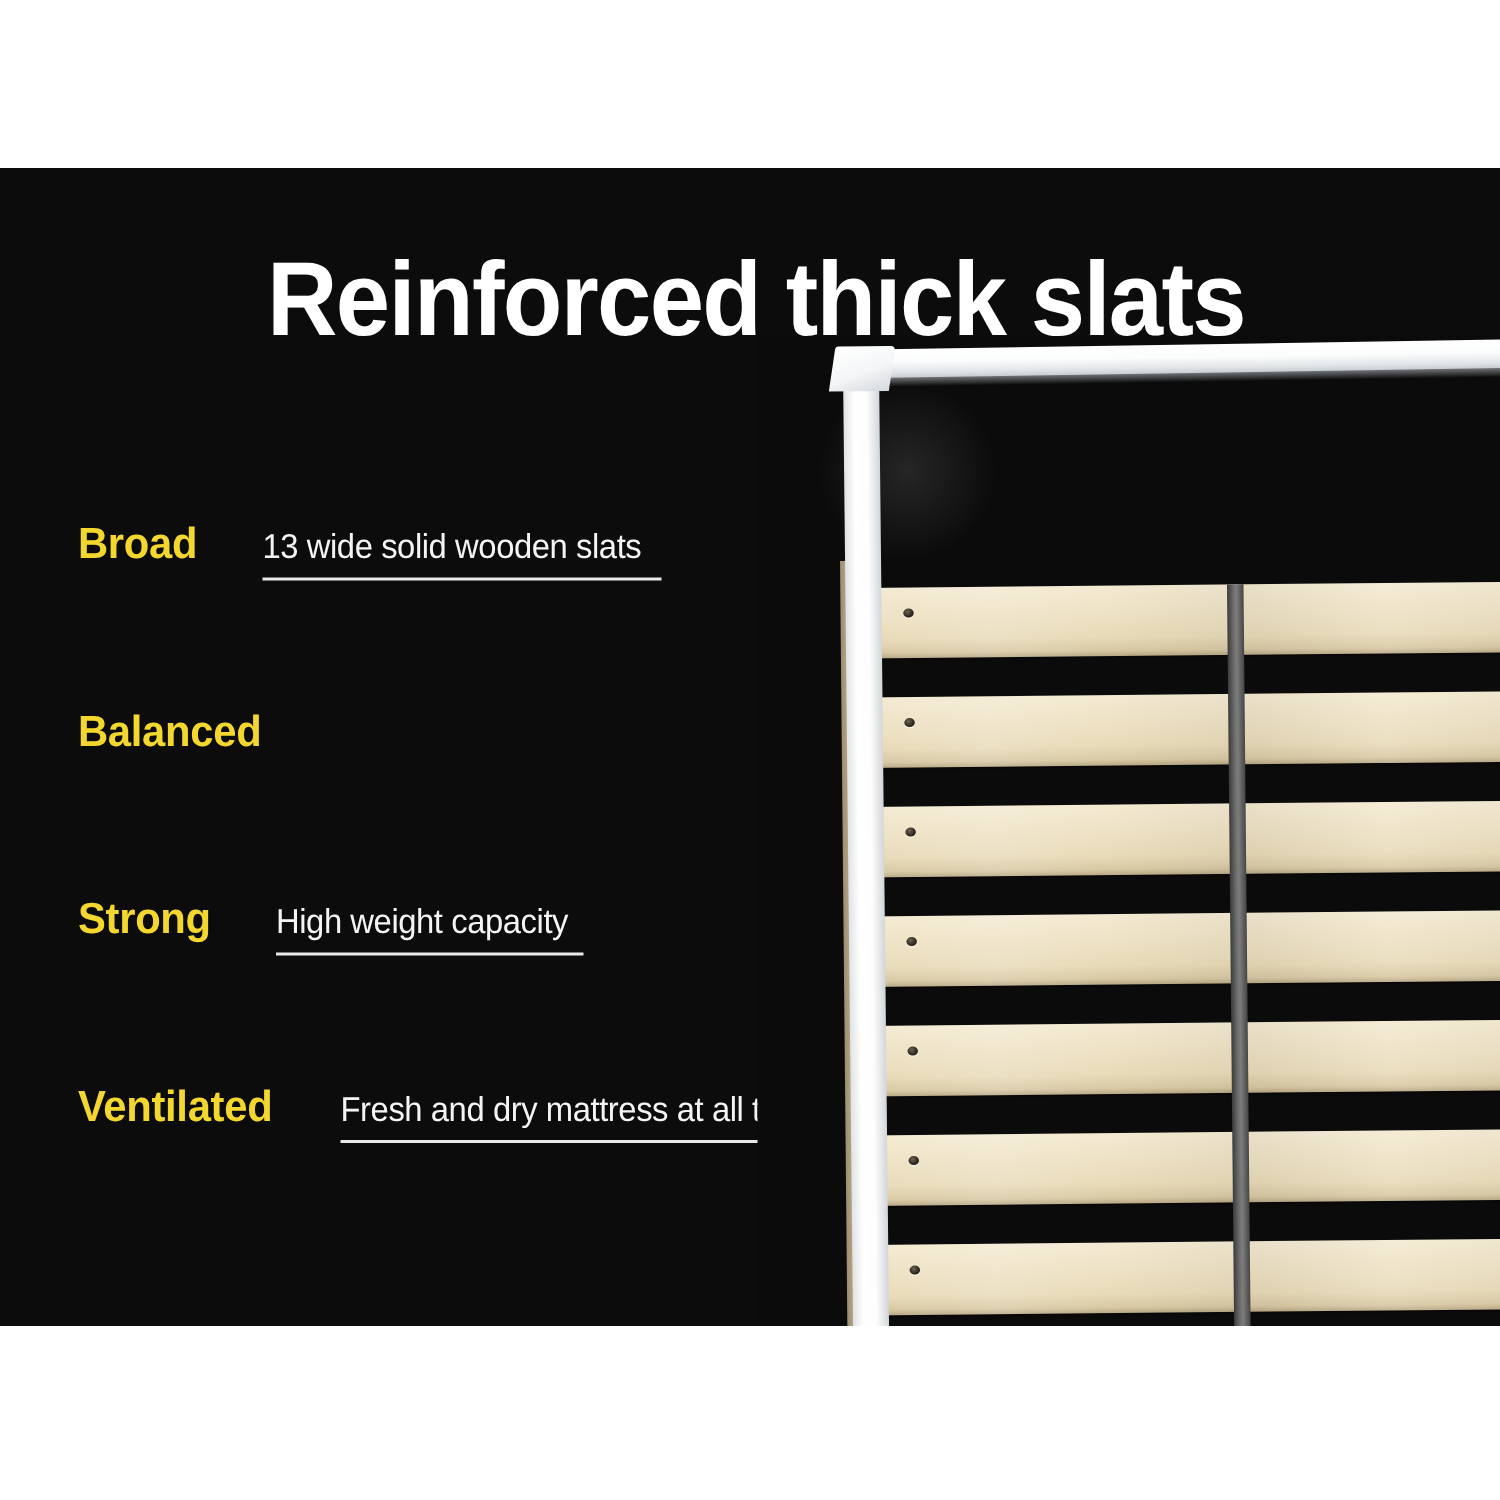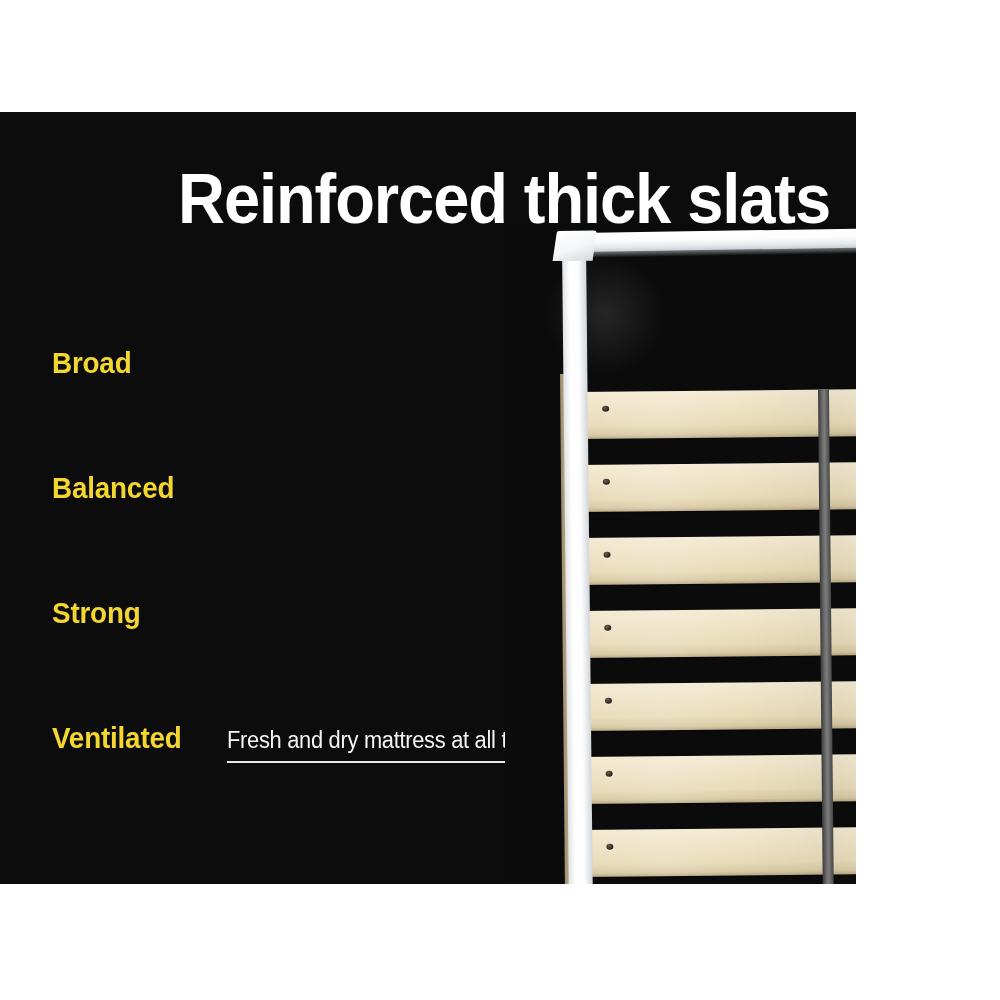--- a/index.html
+++ b/index.html
@@ -9,21 +9,21 @@
     background: #ffffff;
   }
   body {
     font-family: "Liberation Sans", sans-serif;
     -webkit-font-smoothing: antialiased;
   }
 
   
   .canvas {
     position: relative;
-    width: 856px;
+    width: 1000px;
     height: 1000px;
     background: #ffffff;
     overflow: hidden;
   }
 
   
   .panel {
     position: absolute;
     left: 0;
     top: 112px;
@@ -248,32 +248,38 @@
 
   <div class="panel">
 
     <div class="headline">Reinforced thick slats</div>
 
     <div class="features">
 
       <div class="feature">
         <div class="feature-row">
           <span class="feature-term">Broad</span>
+          <span class="feature-desc-wrap">
+            <span class="feature-desc">13 wide solid wooden slats</span>
+          </span>
         </div>
       </div>
 
       <div class="feature">
         <div class="feature-row">
           <span class="feature-term">Balanced</span>
         </div>
       </div>
 
       <div class="feature">
         <div class="feature-row">
           <span class="feature-term">Strong</span>
+          <span class="feature-desc-wrap">
+            <span class="feature-desc">High weight capacity</span>
+          </span>
         </div>
       </div>
 
       <div class="feature">
         <div class="feature-row">
           <span class="feature-term">Ventilated</span>
           <span class="feature-desc-wrap">
             <span class="feature-desc">Fresh and dry mattress at all times</span>
           </span>
         </div>

